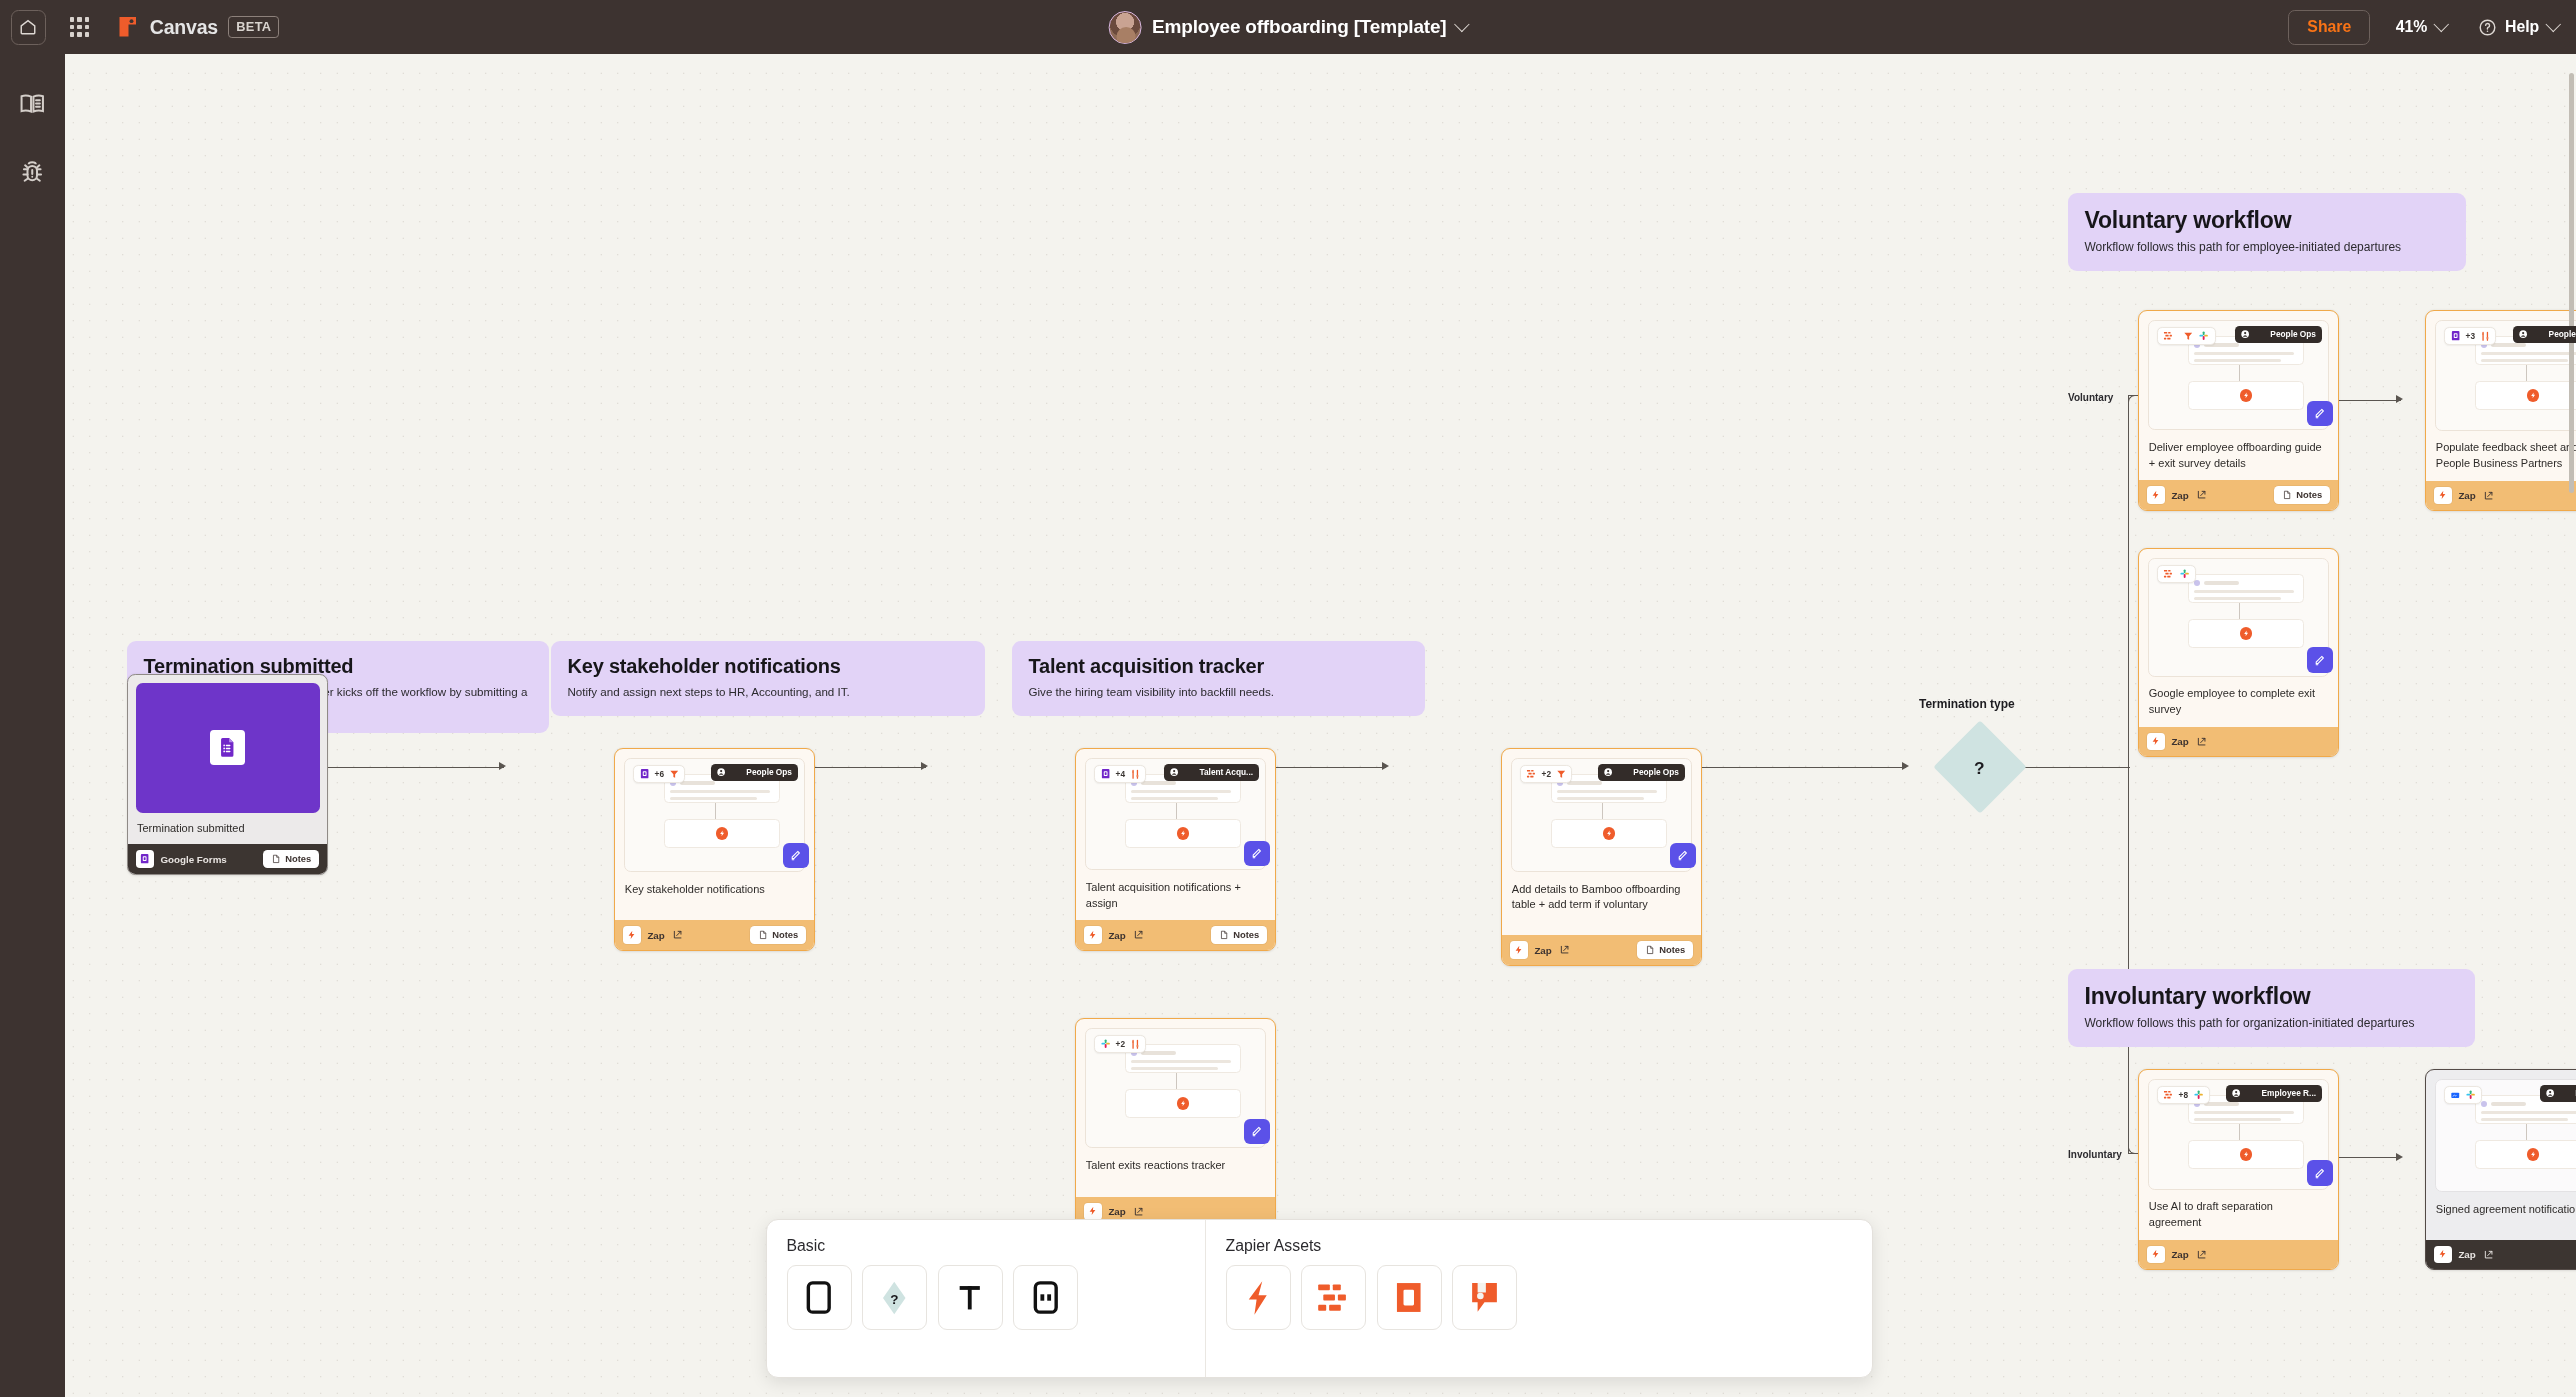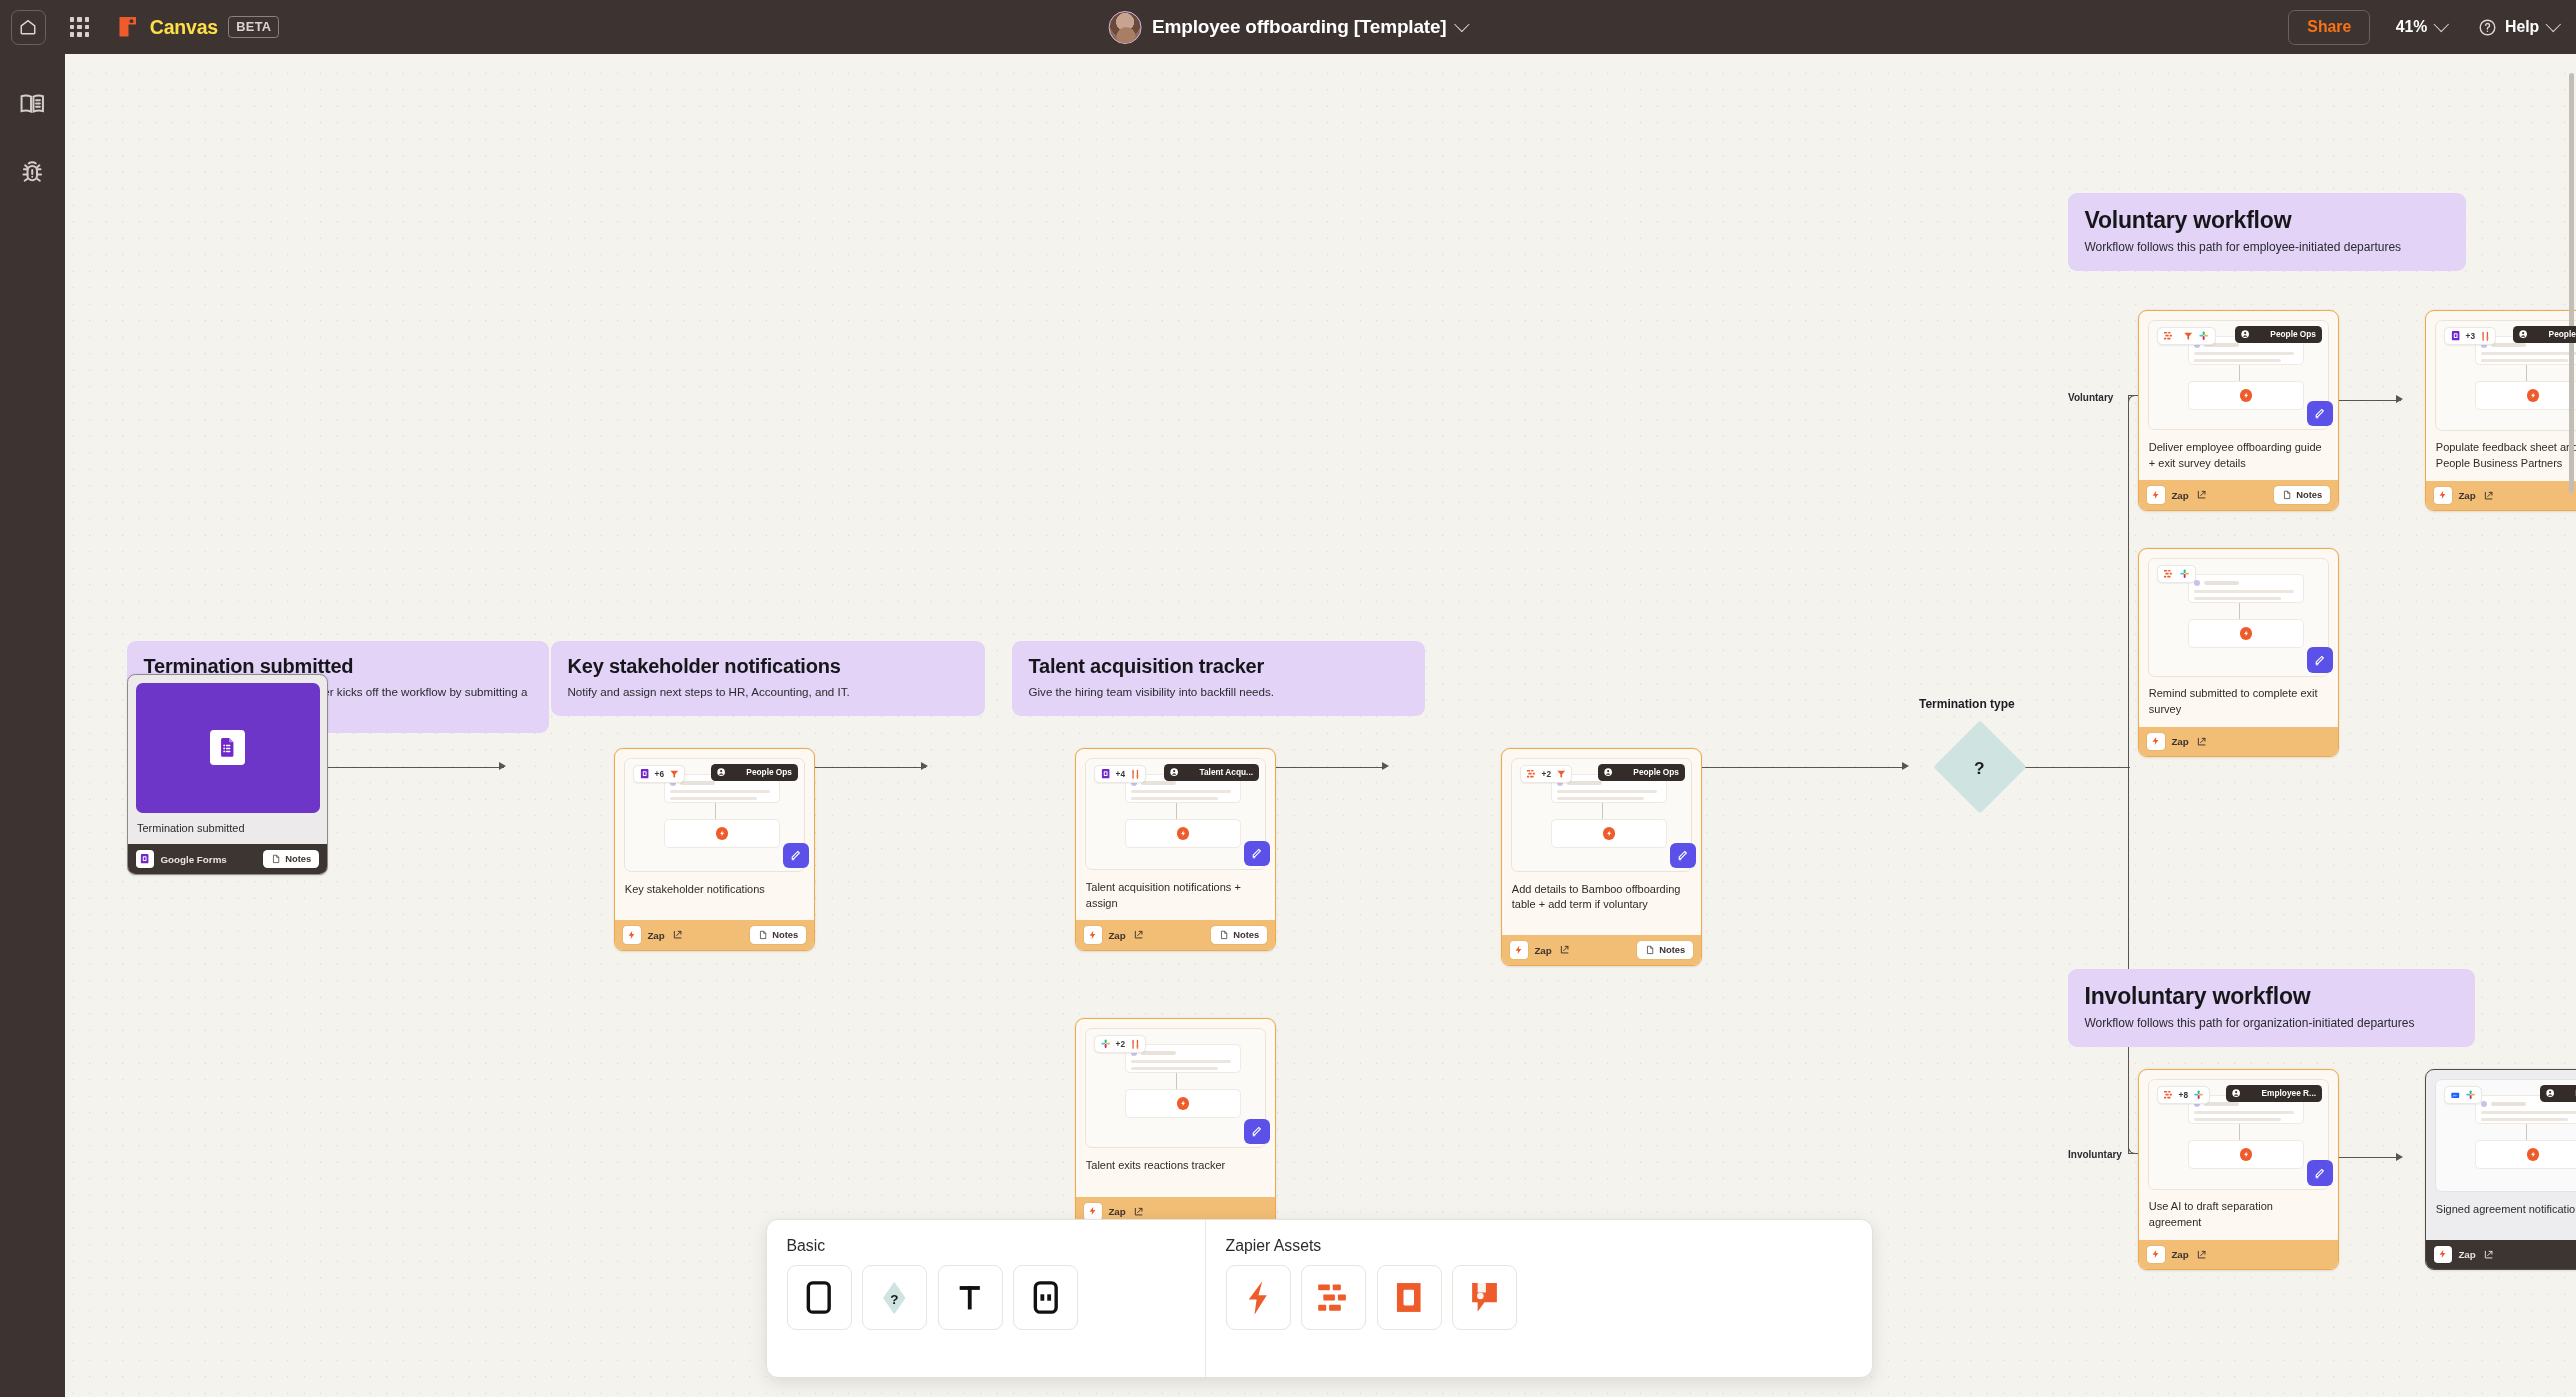--- a/index.html
+++ b/index.html
@@ -17,21 +17,21 @@
   }
   .tb-home{
     width:35px;height:35px;margin-left:10.5px;border-radius:7.5px;
     border:1.1px solid #6d615c; display:flex;align-items:center;justify-content:center;
   }
   .tb-grid{ margin-left:21px; width:25.5px;height:25.5px; display:grid;
     grid-template-columns:repeat(3,1fr); grid-template-rows:repeat(3,1fr);
     gap:3px; padding:3px; }
   .tb-grid i{ background:#d8d2cd; border-radius:0.8px; display:block; }
   .tb-logo{ margin-left:22.5px; width:25.5px;height:25.5px; position:relative; }
-  .tb-title{ margin-left:9.8px; color:#fde047; font-size:19.5px; font-weight:bold; letter-spacing:-0.2px;}
+  .tb-title{ margin-left:9.8px; color:#e5e5e5; font-size:19.5px; font-weight:bold; letter-spacing:-0.2px;}
   .tb-beta{
     margin-left:10.5px; color:#d9d4cf; font-size:12.8px; font-weight:bold;
     border:1.1px solid #8d817b; border-radius:3.8px; padding:2.3px 6.8px 3px; letter-spacing:0.3px;
   }
   .tb-center{
     position:absolute; left:50%; transform:translateX(-50%);
     display:flex; align-items:center; gap:10.5px;
   }
   .tb-avatar{
     width:33px;height:33px;border-radius:50%;
@@ -785,21 +785,21 @@
           <rect x="10" y="13" width="4" height="8" rx="2" fill="#e01e5a"></rect>
         </svg>
       </div>
       <div class="pv-edit">
         <svg width="12.8" height="12.8" viewBox="0 0 24 24" fill="none" stroke="#fff" stroke-width="2" stroke-linecap="round">
             <path d="M16.5 4.5 19.5 7.5 9 18H6v-3z"></path>
             <path d="M6 20h3"></path>
           </svg>
       </div>
     </div>
-    <div class="card-label">Remind submitted to complete exit survey</div>
+    <div class="card-label">Google employee to complete exit survey</div>
     <div class="card-foot">
       <span class="foot-chip">
         <svg width="9.8" height="9.8" viewBox="0 0 24 24">
             <path d="M13 2 4 14h6l-1 8 9-12h-6z" fill="#ef5c2b"></path>
           </svg>
       </span>
       <span class="foot-txt">Zap</span>
       <svg width="11.3" height="11.3" viewBox="0 0 24 24" fill="none" stroke="#3d3330" stroke-width="2" stroke-linecap="round">
           <path d="M5 5v14h14"></path>
           <path d="M10 14 19 5"></path>

